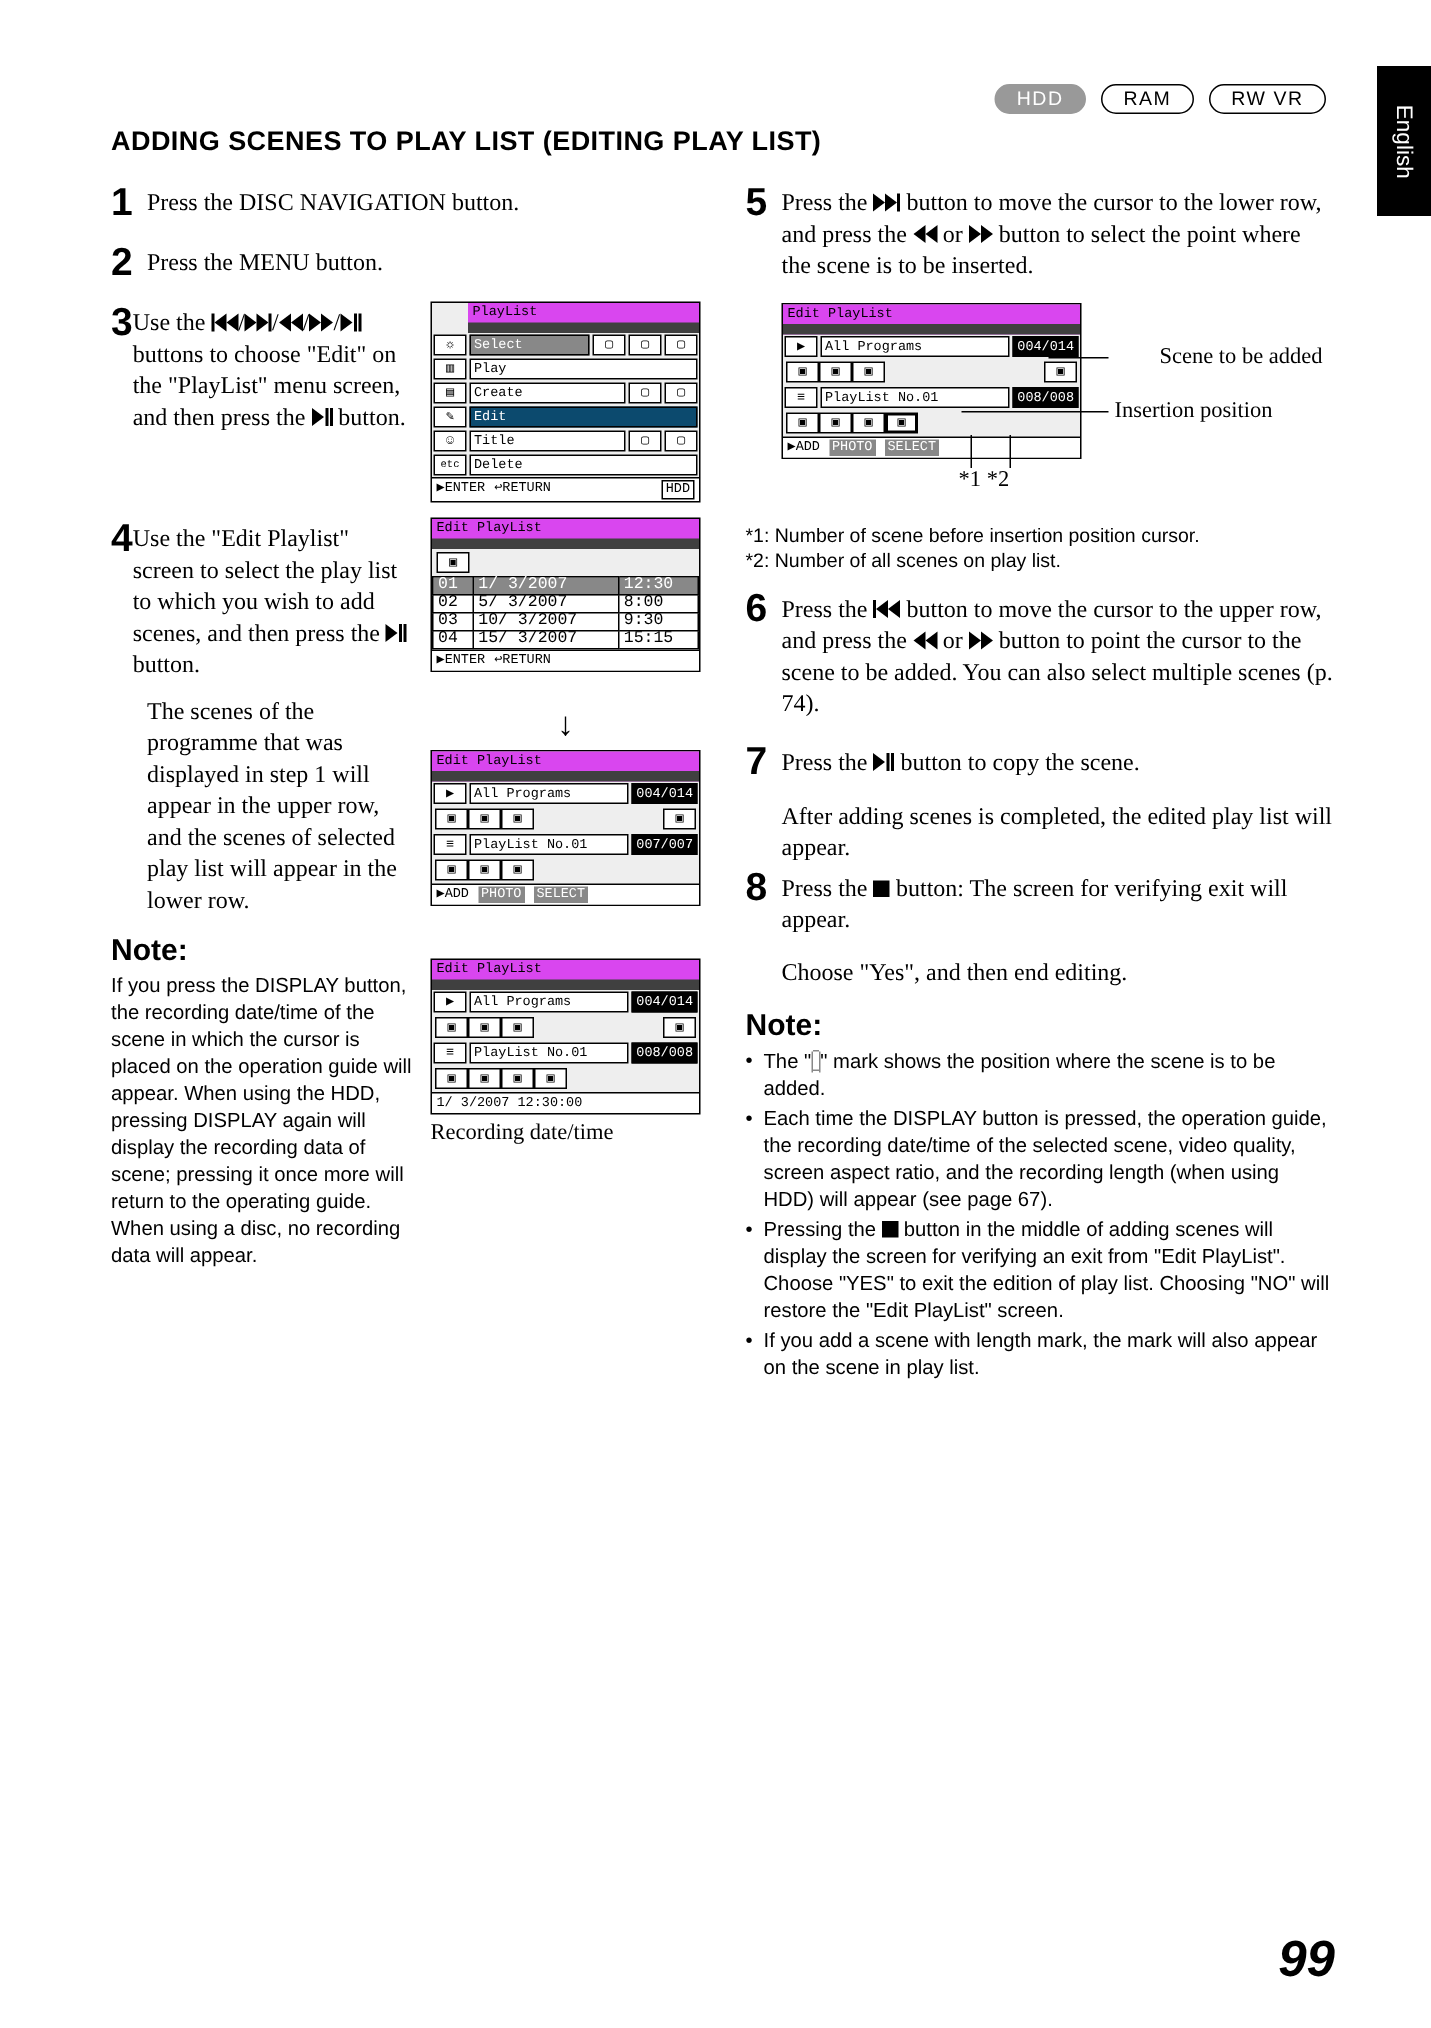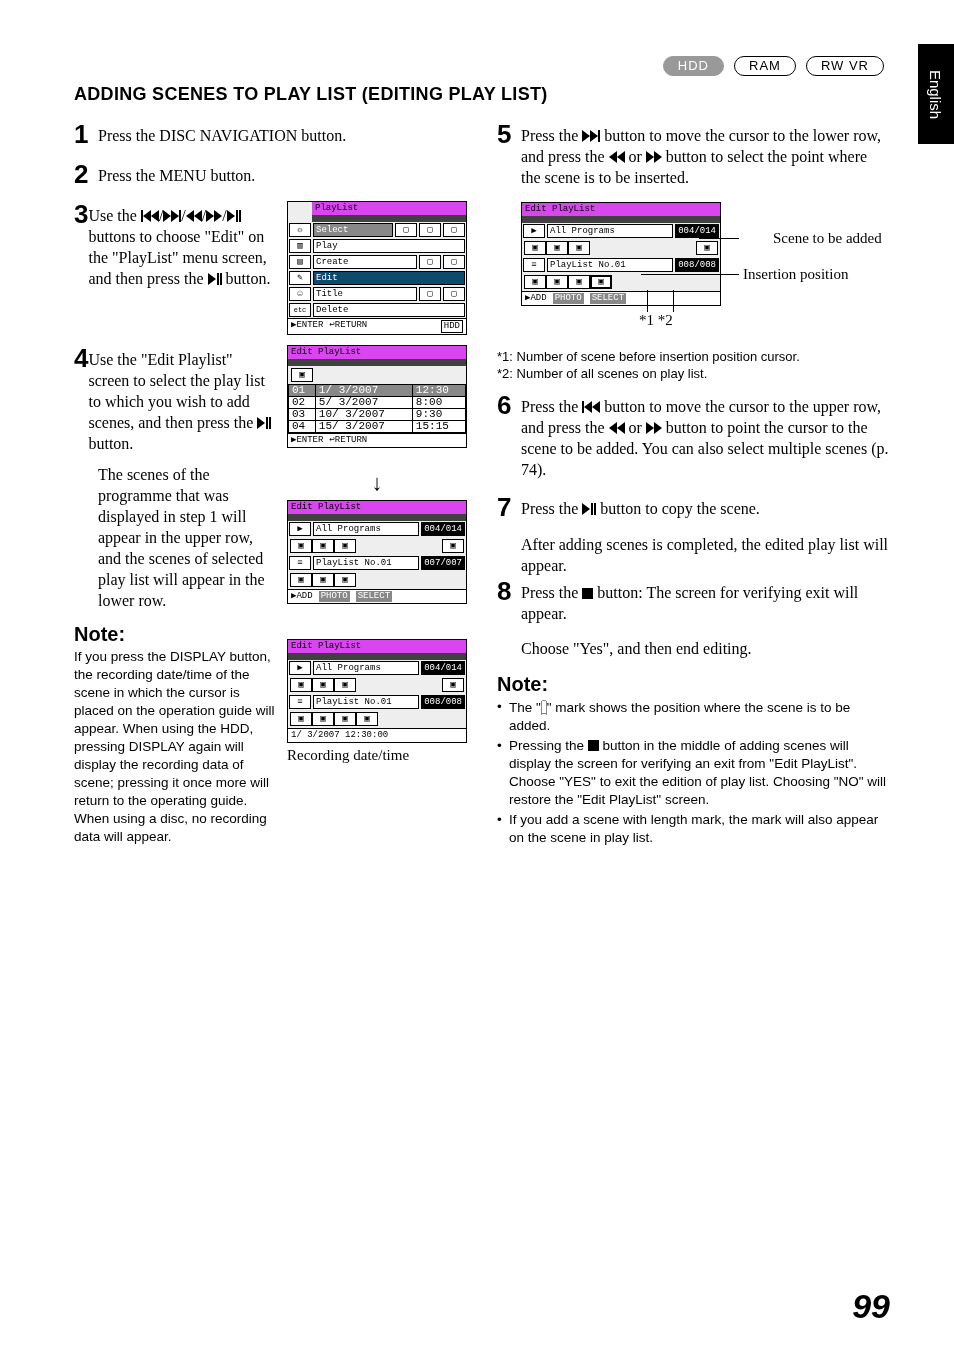--- a/index.html
+++ b/index.html
@@ -331,20 +331,21 @@
         <div class="stepnum">8</div>
         <div class="stepbody stepbody-wide">
           <span>Press the </span><span class="blk"></span><span> button: The screen for verifying exit will appear.</span>
         </div>
       </div>
       <div class="indent" style="margin-bottom:14px;">Choose "Yes", and then end editing.</div>
 
       <div class="note-h">Note:</div>
       <ul class="bullets">
         <li><span>The "</span><span class="cursor-mark" style="display:inline-block;width:6px;border-left:1px solid #888;border-right:1px solid #888;height:14px;position:relative;top:3px;"><span style="display:block;border-top:1px solid #888;margin-top:-1px;"></span><span style="display:block;border-top:1px solid #888;margin-top:12px;"></span></span><span>" mark shows the position where the scene is to be added.</span></li>
+        <li>Each time the DISPLAY button is pressed, the operation guide, the recording date/time of the selected scene, video quality, screen aspect ratio, and the recording length (when using HDD) will appear (see page 67).</li>
         <li><span>Pressing the </span><span class="blk"></span><span> button in the middle of adding scenes will display the screen for verifying an exit from "Edit PlayList". Choose "YES" to exit the edition of play list. Choosing "NO" will restore the "Edit PlayList" screen.</span></li>
         <li>If you add a scene with length mark, the mark will also appear on the scene in play list.</li>
       </ul>
 
     </div>
   </div>
 
   <div class="pagenum">99</div>
 </div>
 

